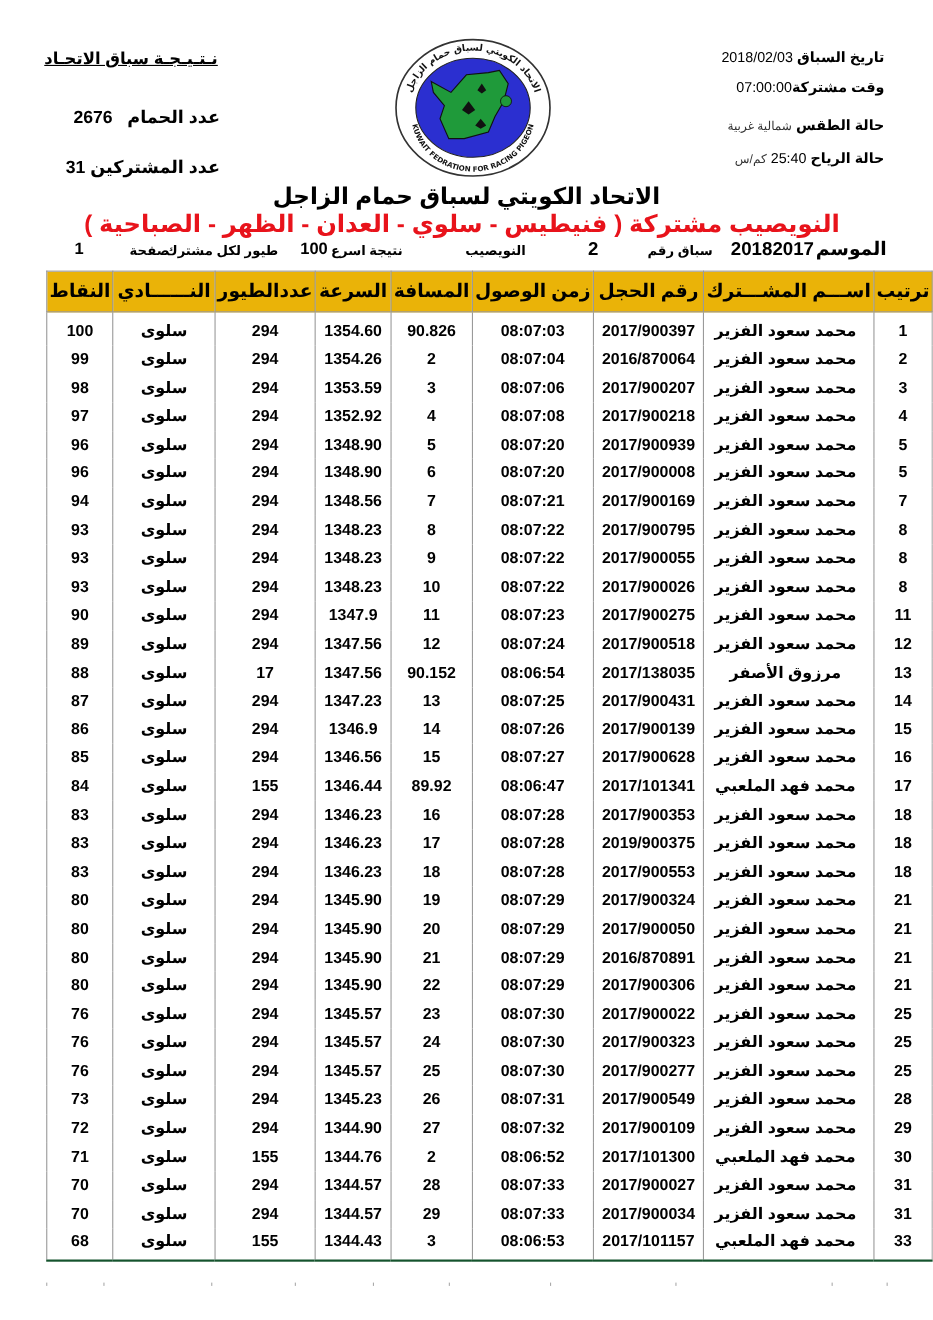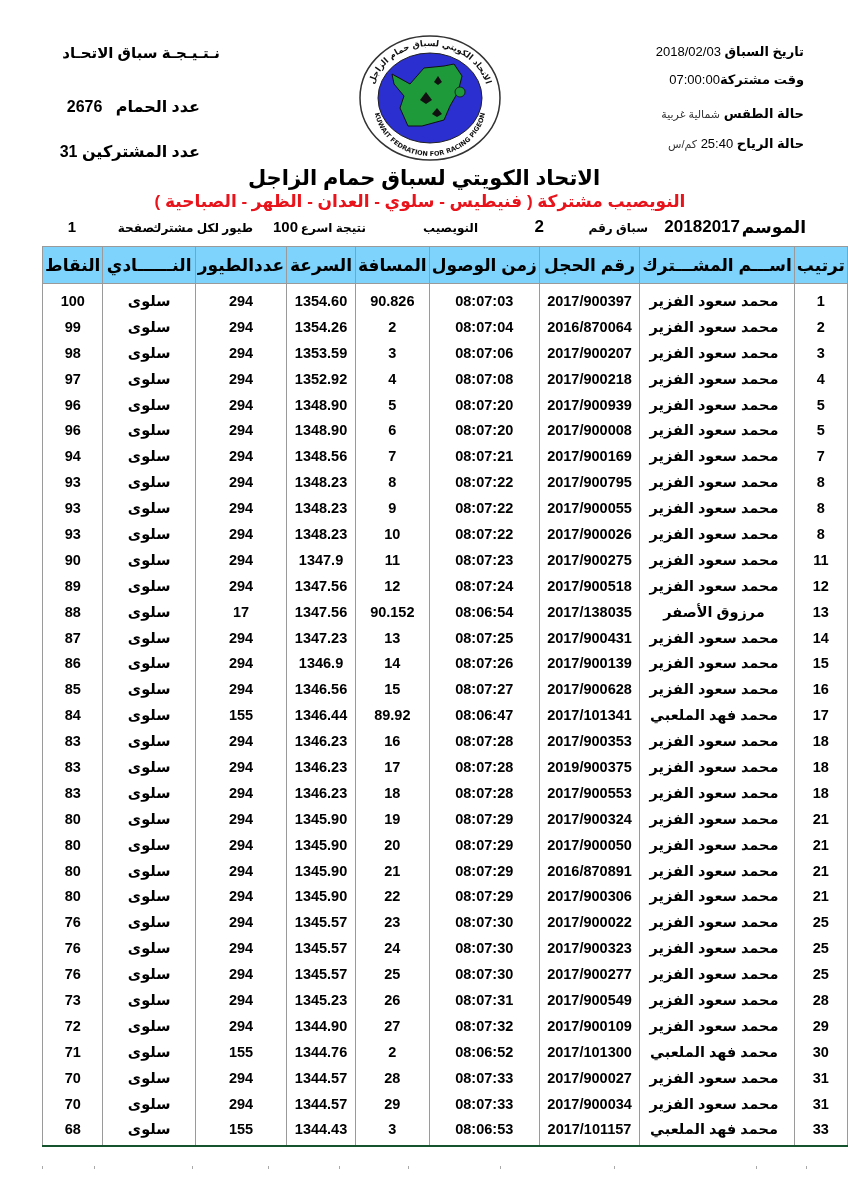--- a/index.html
+++ b/index.html
@@ -1,50 +1,50 @@
 <!DOCTYPE html>
 <html><head>
 <meta charset="utf-8">
 <style>
   html, body { margin:0; padding:0; background:#ffffff; }
   body { width:848px; height:1200px; position:relative; overflow:hidden;
          font-family:"Liberation Sans", "DejaVu Sans", sans-serif; color:#000; }
   .abs { position:absolute; }
 
   
-  .tl-title { right:628px; top:44px; font-size:15px; font-weight:bold; white-space:nowrap; direction:rtl; letter-spacing:0.5px; }
+  .tl-title { right:650px; top:44px; font-size:15px; font-weight:bold; white-space:nowrap; direction:rtl; letter-spacing:0.5px;text-decoration:underline; }
   .tl-line { font-size:16px; font-weight:bold; white-space:nowrap; direction:rtl; }
   .tl-pigeons { right:648px; top:97px; }
   .tl-participants { right:648px; top:142px; }
 
   
   .tr-line { right:44px; white-space:nowrap; direction:rtl; font-size:13px; }
   .tr-line .lbl { font-weight:bold; }
   .tr-line .val { font-weight:normal; }
   .tr-line .unit, .tr-line .small { font-size:11px; color:#333; }
   .tr-date { top:44px; }
   .tr-time { top:72px; }
   .tr-weather { top:106px; }
   .tr-wind { top:136px; }
 
   
   .logo { left:352px; top:34px; width:156px; height:130px; }
 
   
   .main-title { left:0; width:848px; top:166px; text-align:center; font-size:21px; font-weight:bold; direction:rtl; }
-  .sub-title { left:0; width:840px; top:191px; text-align:center; font-size:17px; font-weight:bold; color:#e8131b; direction:rtl; }
+  .sub-title { left:0; width:840px; top:191px; text-align:center; font-size:22px; font-weight:bold; color:#e8131b; direction:rtl; }
 
   
   .info { top:217px; font-weight:bold; white-space:nowrap; direction:rtl; }
   .info.big { font-size:17px; }
   .info.small { font-size:12px; }
 
   
   table.results { position:absolute; left:42px; top:246px; border-collapse:collapse; direction:rtl; table-layout:fixed; }
-  table.results th { background:#7dd3fc; height:36px; font-size:17px; font-weight:bold; border:1px solid #9a9a9a; padding:0 2px; white-space:nowrap; text-align:center; }
+  table.results th { background:#eab308; height:36px; font-size:17px; font-weight:bold; border:1px solid #9a9a9a; padding:0 2px; white-space:nowrap; text-align:center; }
   table.results td { height:25.9px; padding:0; font-size:14.5px; font-weight:bold; text-align:center; border-left:1px solid #9a9a9a; border-right:1px solid #9a9a9a; white-space:nowrap; }
   table.results tbody tr:first-child td { padding-top:4px; }
   table.results tbody tr:last-child td { border-bottom:2px solid #14532d; padding-bottom:3px; }
   td.c-name { font-size:12px; text-align:right; padding-right:6px !important; }
   td.c-club { font-size:12px; font-weight:normal; }
   td.c-rank { font-weight:normal; font-size:15px; }
   td.c-dist { font-size:13px; }
   .th-rank { width:48px; } .th-name { width:142px; } .th-ring { width:114px; }
   .th-time { width:92px; } .th-dist { width:69px; } .th-speed { width:71px; }
   .th-birds { width:76px; } .th-club { width:98px; } .th-points { width:52px; }

